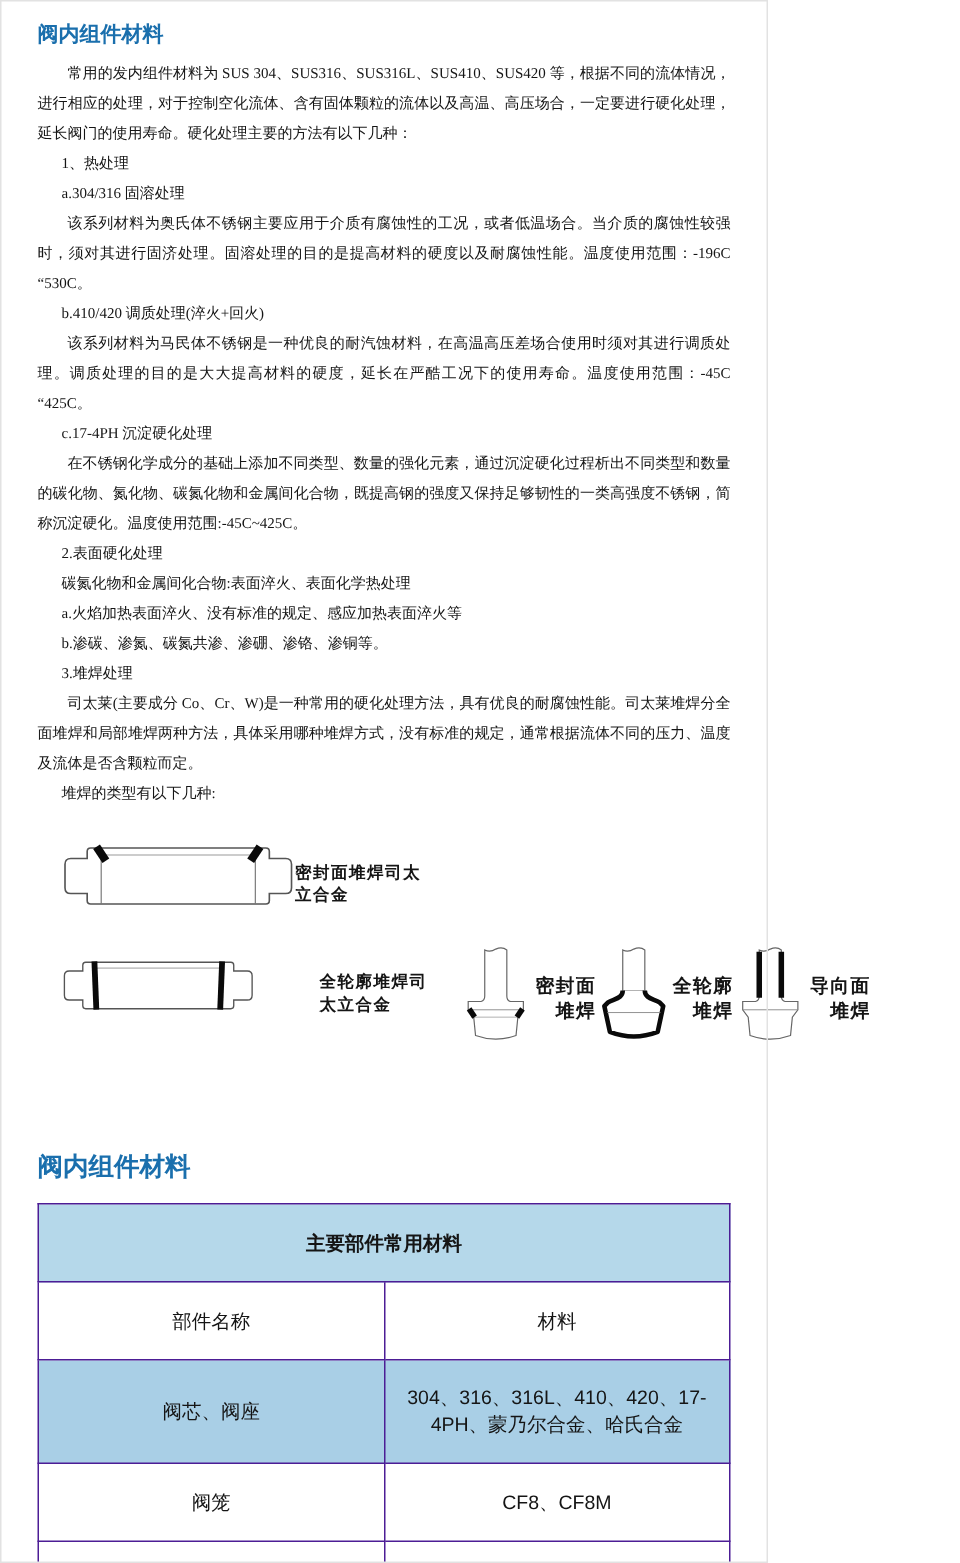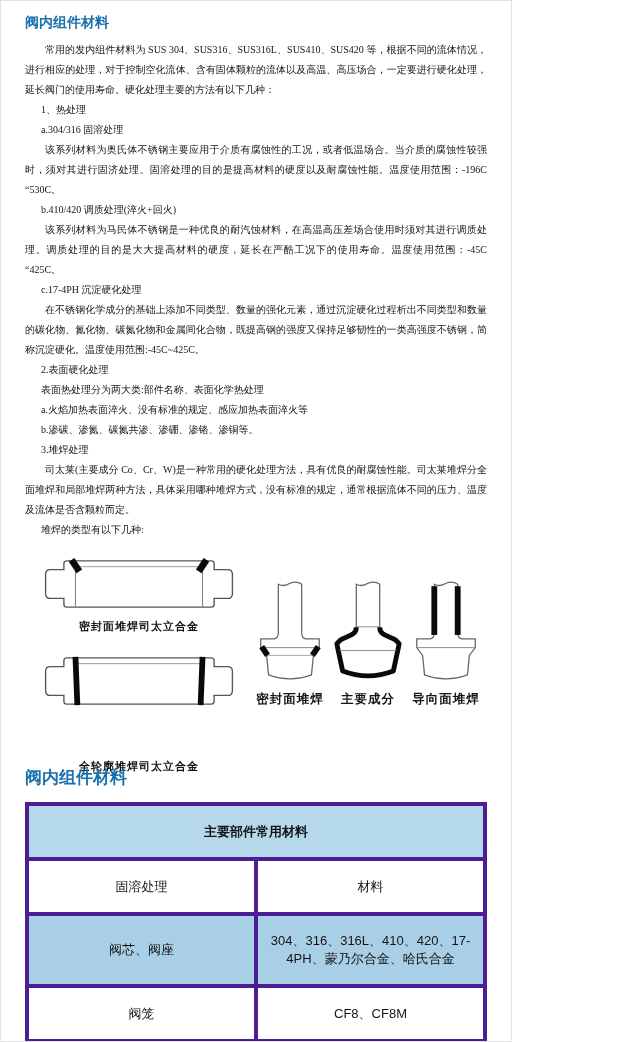--- a/index.html
+++ b/index.html
@@ -19,36 +19,36 @@
   }
   .doc-body p{
     margin:0;font-size:10px;line-height:20px;text-align:justify;
   }
   .p-indent{text-indent:2em;}
   .p-list{padding-left:1.6em;}
   
   .diagrams{display:flex;margin-top:12px;height:198px;}
   .dg-left{width:268px;padding-left:16px;box-sizing:border-box;}
   .dg-right{flex:1;display:flex;justify-content:space-between;padding:26px 4px 0 14px;box-sizing:border-box;text-align:right;}
-  .fig{display:flex;flex-direction:column;align-items:center;}
+  .fig{display:flex;align-items:center;}
   .fig-sleeve-1{margin-top:6px;}
   .fig-sleeve-2{margin-top:21px;gap:43px;}
   .fig-label-small{font-size:11px;font-weight:bold;margin-top:9px;letter-spacing:1px;}
   .fig-label{font-size:12.5px;font-weight:bold;margin-top:3px;letter-spacing:1px;}
   svg{display:block;}
   
   .sec-title-2{
     margin:16px 0 13px 0;font-size:17px;font-weight:bold;color:#1a6fad;
   }
   table.materials{
     width:100%;border-collapse:collapse;table-layout:fixed;
     border:1px solid #46606d;
   }
   table.materials td{
-    border:4px solid #4c1d95;text-align:center;vertical-align:middle;
+    border:1px solid #4c1d95;text-align:center;vertical-align:middle;
     font-size:13px;padding:16px 4px;height:19px;
   }
   td.tbl-title{background:#b5d8ea;font-weight:bold;height:17px;}
   .col-name{width:38%;}
   tr.hl td{background:#a9cfe6;}
   td.mat{font-family:"Liberation Sans","DejaVu Sans",sans-serif;font-size:12.5px;}
   .note{margin-top:11px;font-size:13px;}
 </style>
 </head>
 <body>
@@ -60,21 +60,21 @@
   <div class="doc-body">
     <p class="p-indent">常用的发内组件材料为 SUS 304、SUS316、SUS316L、SUS410、SUS420 等，根据不同的流体情况，进行相应的处理，对于控制空化流体、含有固体颗粒的流体以及高温、高压场合，一定要进行硬化处理，延长阀门的使用寿命。硬化处理主要的方法有以下几种：</p>
     <p class="p-list">1、热处理</p>
     <p class="p-list">a.304/316 固溶处理</p>
     <p class="p-indent">该系列材料为奥氏体不锈钢主要应用于介质有腐蚀性的工况，或者低温场合。当介质的腐蚀性较强时，须对其进行固济处理。固溶处理的目的是提高材料的硬度以及耐腐蚀性能。温度使用范围：-196C “530C。</p>
     <p class="p-list">b.410/420 调质处理(淬火+回火)</p>
     <p class="p-indent">该系列材料为马民体不锈钢是一种优良的耐汽蚀材料，在高温高压差场合使用时须对其进行调质处理。调质处理的目的是大大提高材料的硬度，延长在严酷工况下的使用寿命。温度使用范围：-45C “425C。</p>
     <p class="p-list">c.17-4PH 沉淀硬化处理</p>
     <p class="p-indent">在不锈钢化学成分的基础上添加不同类型、数量的强化元素，通过沉淀硬化过程析出不同类型和数量的碳化物、氮化物、碳氮化物和金属间化合物，既提高钢的强度又保持足够韧性的一类高强度不锈钢，简称沉淀硬化。温度使用范围:-45C~425C。</p>
     <p class="p-list">2.表面硬化处理</p>
-    <p class="p-list">表面热处理分为两大类:部件名称、表面化学热处理</p>
+    <p class="p-list">碳氮化物和金属间化合物:表面淬火、表面化学热处理</p>
     <p class="p-list">a.火焰加热表面淬火、没有标准的规定、感应加热表面淬火等</p>
     <p class="p-list">b.渗碳、渗氮、碳氮共渗、渗硼、渗铬、渗铜等。</p>
     <p class="p-list">3.堆焊处理</p>
     <p class="p-indent">司太莱(主要成分 Co、Cr、W)是一种常用的硬化处理方法，具有优良的耐腐蚀性能。司太莱堆焊分全面堆焊和局部堆焊两种方法，具体采用哪种堆焊方式，没有标准的规定，通常根据流体不同的压力、温度及流体是否含颗粒而定。</p>
     <p class="p-list">堆焊的类型有以下几种:</p>
   </div>
 
   <div class="diagrams">
     <div class="dg-left">
 
@@ -114,21 +114,21 @@
         </svg>
         <div class="fig-label">密封面堆焊</div>
       </div>
 
       <div class="fig">
         <svg width="78" height="110" viewBox="0 0 80 112">
           <path d="M28,6 Q34,9 40,5 Q47,2 52,6 L52,50 L28,50 Z" fill="#ffffff" stroke="#666666" stroke-width="1.3"></path>
           <path d="M28,50 C28,59 18,59 12,63 L8,67 L14,95 Q40,105 66,95 L72,67 L68,63 C62,59 52,59 52,50" fill="#ffffff" stroke="#0a0a0a" stroke-width="5" stroke-linejoin="round"></path>
           <line x1="11" y1="74" x2="69" y2="74" stroke="#888888" stroke-width="1"></line>
         </svg>
-        <div class="fig-label">主要成分</div>
+        <div class="fig-label">全轮廓堆焊</div>
       </div>
 
       <div class="fig">
         <svg width="78" height="110" viewBox="0 0 80 112">
           <path d="M28,6 Q34,9 40,5 Q47,2 52,6 L52,56 Q52,61 56,62 L70,62 L70,71 L64,79 L62,99 Q40,107 18,99 L16,79 L10,71 L10,62 L24,62 Q28,61 28,56 Z" fill="#ffffff" stroke="#666666" stroke-width="1.3"></path>
           <line x1="10" y1="71" x2="70" y2="71" stroke="#888888" stroke-width="1"></line>
           <line x1="28" y1="8" x2="28" y2="58" stroke="#0a0a0a" stroke-width="6"></line>
           <line x1="52" y1="8" x2="52" y2="58" stroke="#0a0a0a" stroke-width="6"></line>
         </svg>
         <div class="fig-label">导向面堆焊</div>
@@ -138,21 +138,21 @@
   </div>
 
   <h2 class="sec-title-2">阀内组件材料</h2>
 
   <table class="materials">
     <tbody>
       <tr>
         <td class="tbl-title" colspan="2">主要部件常用材料</td>
       </tr>
       <tr>
-        <td class="col-name">固溶处理</td>
+        <td class="col-name">部件名称</td>
         <td>材料</td>
       </tr>
       <tr class="hl">
         <td>阀芯、阀座</td>
         <td class="mat">304、316、316L、410、420、17-4PH、蒙乃尔合金、哈氏合金</td>
       </tr>
       <tr>
         <td>阀笼</td>
         <td class="mat">CF8、CF8M</td>
       </tr>

